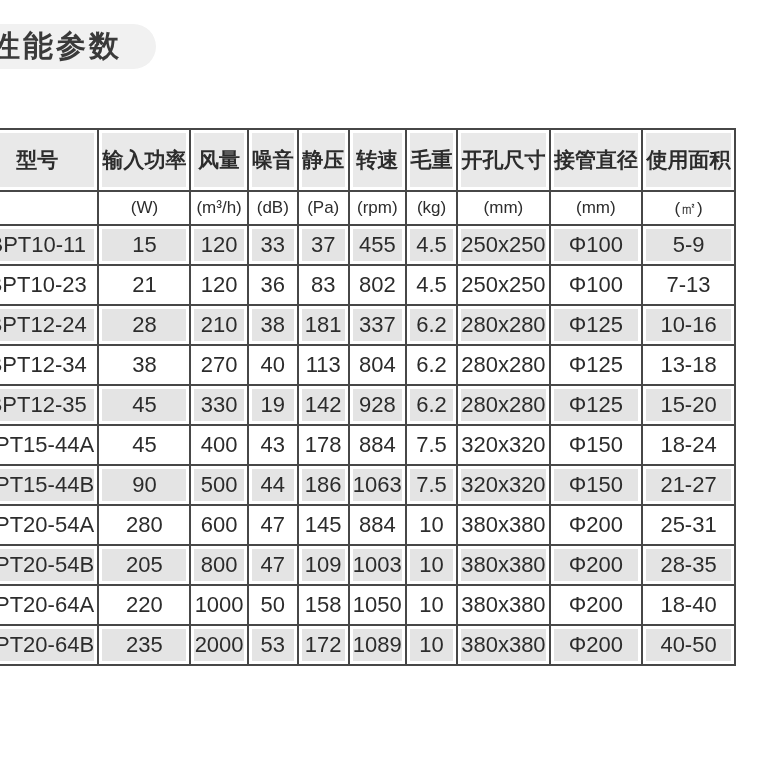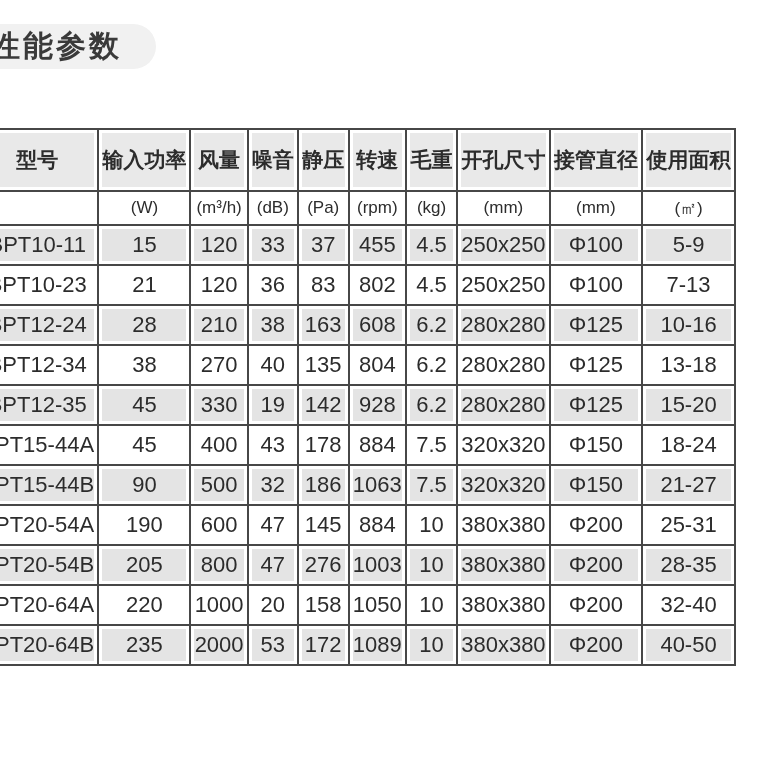--- a/index.html
+++ b/index.html
@@ -120,33 +120,33 @@
         <td>4.5</td>
         <td>250x250</td>
         <td>Φ100</td>
         <td>7-13</td>
       </tr>
       <tr class="striped">
         <td>BPT12-24</td>
         <td>28</td>
         <td>210</td>
         <td>38</td>
-        <td>163</td>
-        <td>608</td>
+        <td>181</td>
+        <td>337</td>
         <td>6.2</td>
         <td>280x280</td>
         <td>Φ125</td>
         <td>10-16</td>
       </tr>
       <tr>
         <td>BPT12-34</td>
         <td>38</td>
         <td>270</td>
         <td>40</td>
-        <td>135</td>
+        <td>113</td>
         <td>804</td>
         <td>6.2</td>
         <td>280x280</td>
         <td>Φ125</td>
         <td>13-18</td>
       </tr>
       <tr class="striped">
         <td>BPT12-35</td>
         <td>45</td>
         <td>330</td>
@@ -167,63 +167,63 @@
         <td>884</td>
         <td>7.5</td>
         <td>320x320</td>
         <td>Φ150</td>
         <td>18-24</td>
       </tr>
       <tr class="striped">
         <td>BPT15-44B</td>
         <td>90</td>
         <td>500</td>
-        <td>32</td>
+        <td>44</td>
         <td>186</td>
         <td>1063</td>
         <td>7.5</td>
         <td>320x320</td>
         <td>Φ150</td>
         <td>21-27</td>
       </tr>
       <tr>
         <td>BPT20-54A</td>
-        <td>190</td>
+        <td>280</td>
         <td>600</td>
         <td>47</td>
         <td>145</td>
         <td>884</td>
         <td>10</td>
         <td>380x380</td>
         <td>Φ200</td>
         <td>25-31</td>
       </tr>
       <tr class="striped">
         <td>BPT20-54B</td>
         <td>205</td>
         <td>800</td>
         <td>47</td>
-        <td>276</td>
+        <td>109</td>
         <td>1003</td>
         <td>10</td>
         <td>380x380</td>
         <td>Φ200</td>
         <td>28-35</td>
       </tr>
       <tr>
         <td>BPT20-64A</td>
         <td>220</td>
         <td>1000</td>
-        <td>20</td>
+        <td>50</td>
         <td>158</td>
         <td>1050</td>
         <td>10</td>
         <td>380x380</td>
         <td>Φ200</td>
-        <td>32-40</td>
+        <td>18-40</td>
       </tr>
       <tr class="striped">
         <td>BPT20-64B</td>
         <td>235</td>
         <td>2000</td>
         <td>53</td>
         <td>172</td>
         <td>1089</td>
         <td>10</td>
         <td>380x380</td>

